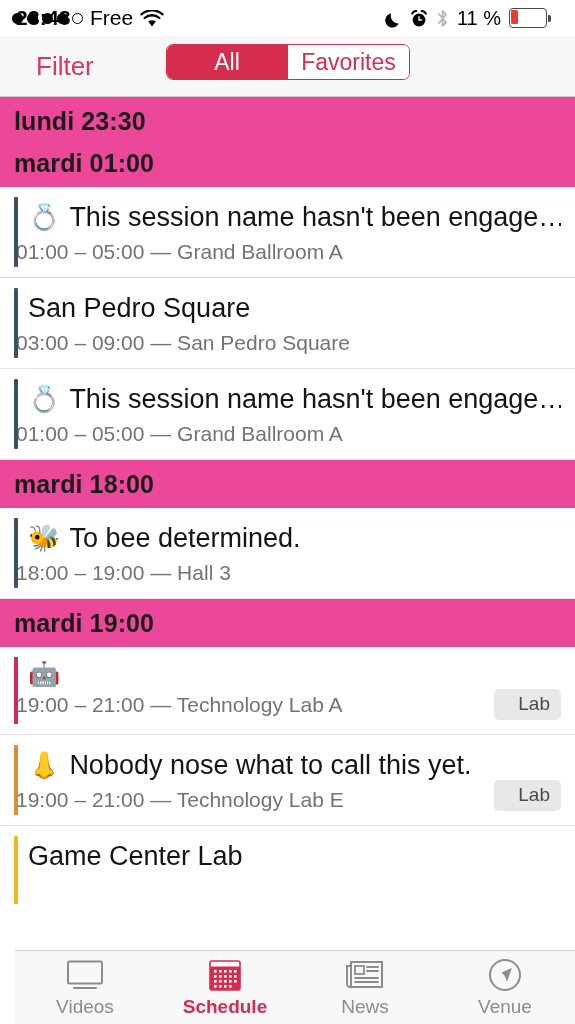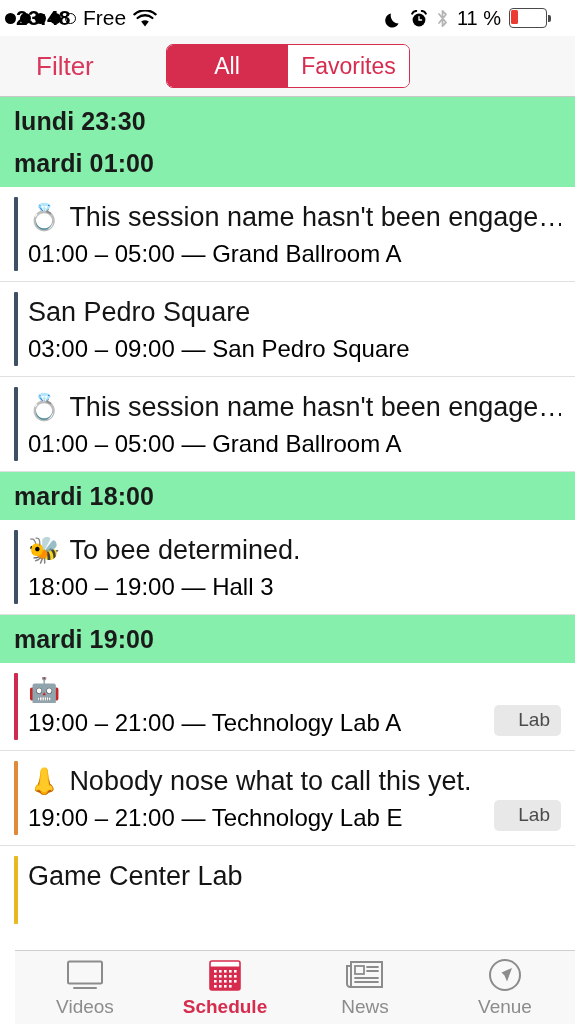--- a/index.html
+++ b/index.html
@@ -12,21 +12,21 @@
   #app { position:relative; width:575px; height:1024px; overflow:hidden; background:#fff; }
 
   
   .statusbar {
     height:36px; width:100%;
     display:flex; align-items:center;
     background:#ffffff;
     position:relative;
     font-size:21px; color:#000;
   }
-  .sb-left { display:flex; align-items:center; gap:7px; padding-left:5px; }
+  .sb-left { display:flex; align-items:center; gap:7px; padding-left:12px; }
   .dots { display:flex; align-items:center; gap:4px; }
   .dot { width:11px; height:11px; border-radius:50%; background:#000; }
   .dot.hollow { background:transparent; border:1.7px solid #000; }
   .carrier { font-size:21px; letter-spacing:0px; color:#000; }
   .wifi { width:24px; height:18px; position:relative; display:inline-block; }
   .sb-center {
     position:absolute; left:16px; right:0; text-align:left;
     font-size:21px; font-weight:bold; color:#000; letter-spacing:0.2px;
   }
   .sb-right {
@@ -53,38 +53,38 @@
     position:relative;
   }
   .filter-btn {
     margin-left:36px;
     font-size:26px; color:#d9375c;
     background:none; border:none; font-family:inherit;
     cursor:pointer; padding:0;
   }
   .segmented {
     position:absolute; left:166px; top:8px;
-    display:flex; height:44px;
+    display:flex; height:36px;
     border:1.6px solid #d62c4e; border-radius:7px; overflow:hidden;
     background:#fff;
   }
   .seg {
     display:flex; align-items:center; justify-content:center;
     font-size:23px; font-family:inherit; border:none; cursor:pointer;
     padding:0 22px; background:#fff; color:#d62c4e;
   }
   .seg.active { background:#d62c4e; color:#ffffff; }
   .seg.all { width:120px; }
   .seg.fav { width:122px; border-left:1.6px solid #d62c4e; }
 
   
   .list { position:absolute; top:97px; left:0; right:0; bottom:0; background:#fff; }
 
   .section-header {
-    background:#86efac;
+    background:#ec4899;
     padding:10px 0 9px 14px;
     font-size:25px; font-weight:bold; color:#1a1a1a;
     letter-spacing:0.1px;
   }
   .section-header.stacked { padding-top:4px; }
 
   .row {
     position:relative;
     background:#ffffff;
     padding:14px 14px 13px 0;
@@ -95,22 +95,22 @@
     position:absolute; left:14px; top:10px; bottom:10px; width:4px; border-radius:1px;
   }
   .row-title {
     margin-left:28px;
     font-size:27px; color:#141414; line-height:1.22;
     white-space:nowrap; overflow:hidden;
     display:flex; align-items:center; gap:9px;
   }
   .row-emoji { font-size:26px; line-height:1; display:inline-block; }
   .row-sub {
-    margin-left:28px; margin-top:6px;
-    font-size:24px; color:#000000;
+    margin-left:16px; margin-top:6px;
+    font-size:21px; color:#737373;
   }
   .badge {
     position:absolute; right:14px; bottom:14px;
     background:#e8e8e8; color:#4b4b4b;
     font-size:19px; border-radius:5px; padding:4px 11px 5px 24px;
   }
   .row.clipped { border-bottom:none; }
 
   
   .tabbar {

